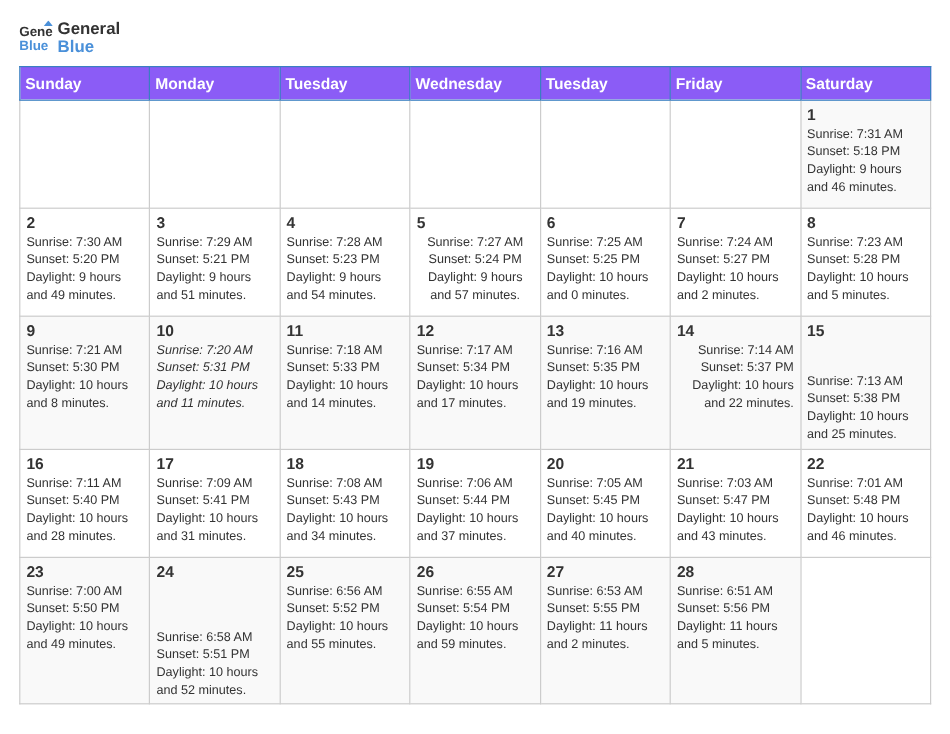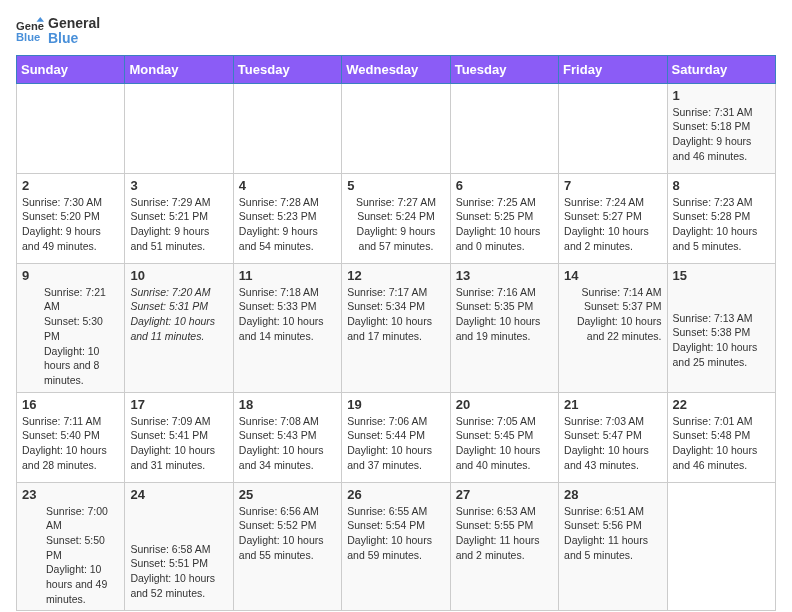--- a/index.html
+++ b/index.html
@@ -166,21 +166,21 @@
         <td>
           <span class="day-number">8</span>
           <div class="day-info" style="white-space: pre-line;">Sunrise: 7:23 AM
 Sunset: 5:28 PM
 Daylight: 10 hours and 5 minutes.</div>
         </td>
       </tr>
       <tr>
         <td>
           <span class="day-number">9</span>
-          <div class="day-info" style="white-space: pre-line; margin-left: 22px;">Sunrise: 7:21 AM
+          <div class="day-info" style="white-space: pre-line;">Sunrise: 7:21 AM
 Sunset: 5:30 PM
 Daylight: 10 hours and 8 minutes.</div>
         </td>
         <td>
           <span class="day-number">10</span>
           <div class="day-info" style="white-space: pre-line; font-style: italic;">Sunrise: 7:20 AM
 Sunset: 5:31 PM
 Daylight: 10 hours and 11 minutes.</div>
         </td>
         <td>
@@ -254,21 +254,21 @@
         <td>
           <span class="day-number">22</span>
           <div class="day-info" style="white-space: pre-line;">Sunrise: 7:01 AM
 Sunset: 5:48 PM
 Daylight: 10 hours and 46 minutes.</div>
         </td>
       </tr>
       <tr>
         <td>
           <span class="day-number">23</span>
-          <div class="day-info" style="white-space: pre-line; margin-left: 24px;">Sunrise: 7:00 AM
+          <div class="day-info" style="white-space: pre-line;">Sunrise: 7:00 AM
 Sunset: 5:50 PM
 Daylight: 10 hours and 49 minutes.</div>
         </td>
         <td>
           <span class="day-number">24</span>
           <div class="day-info" style="white-space: pre-line; margin-top: 40px;">Sunrise: 6:58 AM
 Sunset: 5:51 PM
 Daylight: 10 hours and 52 minutes.</div>
         </td>
         <td>

